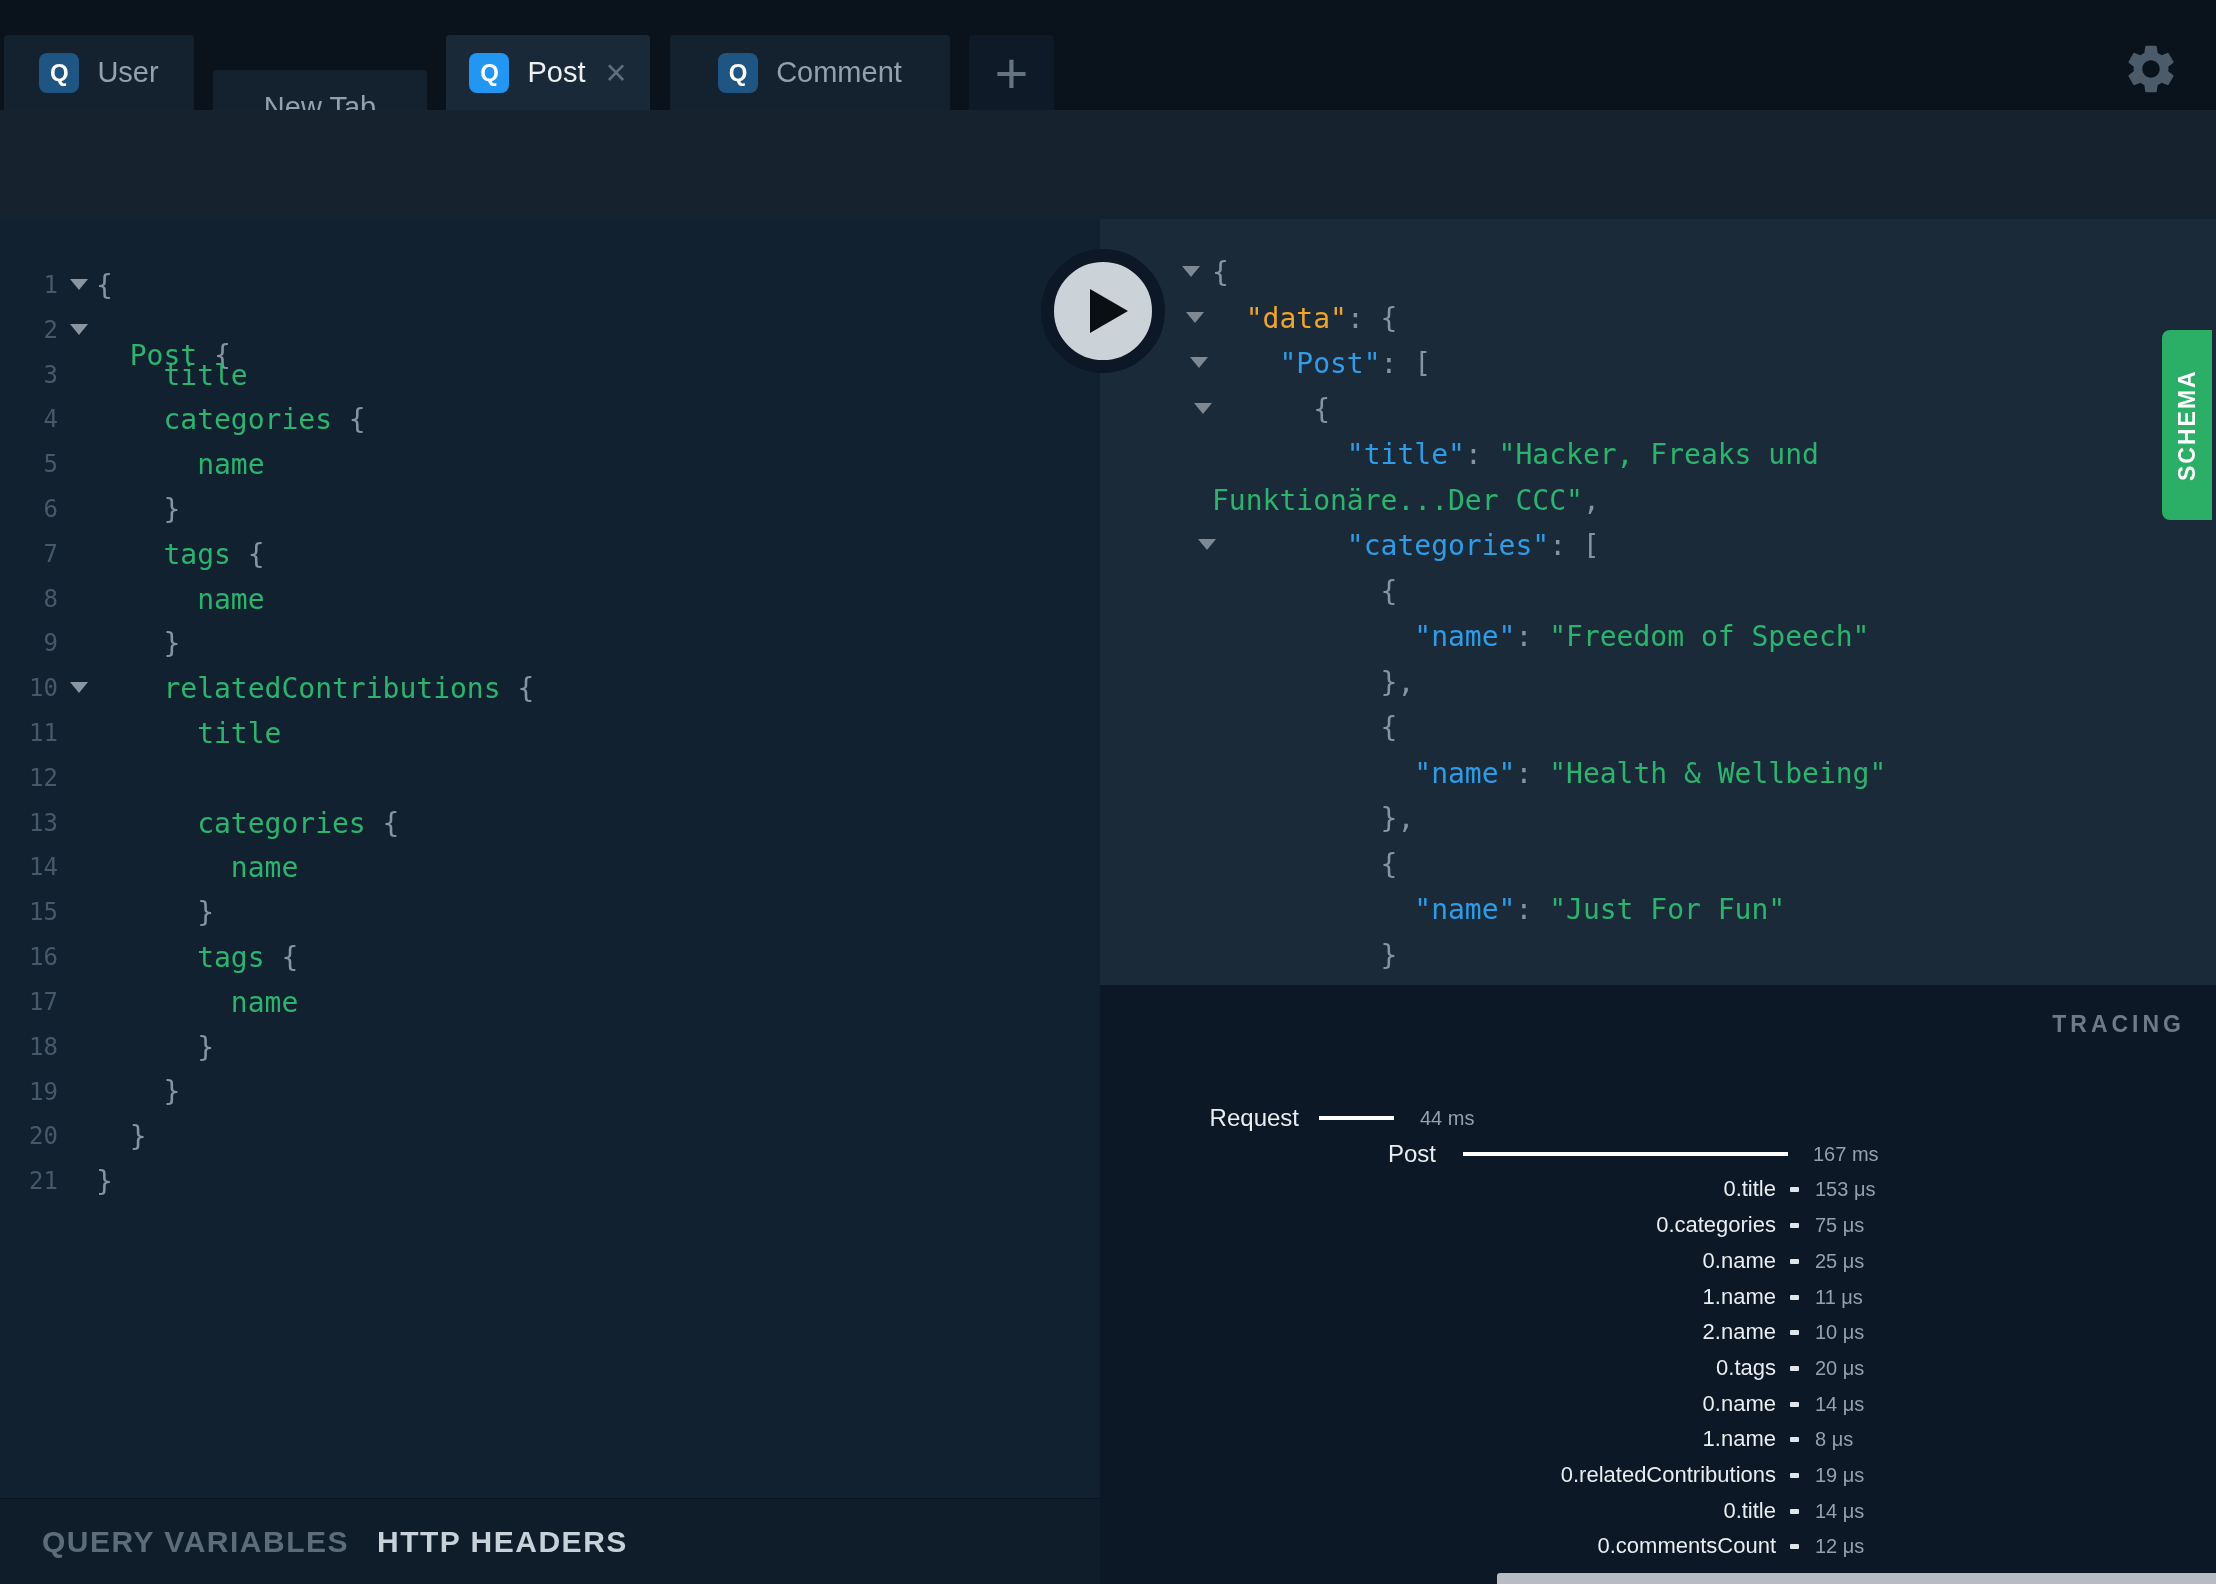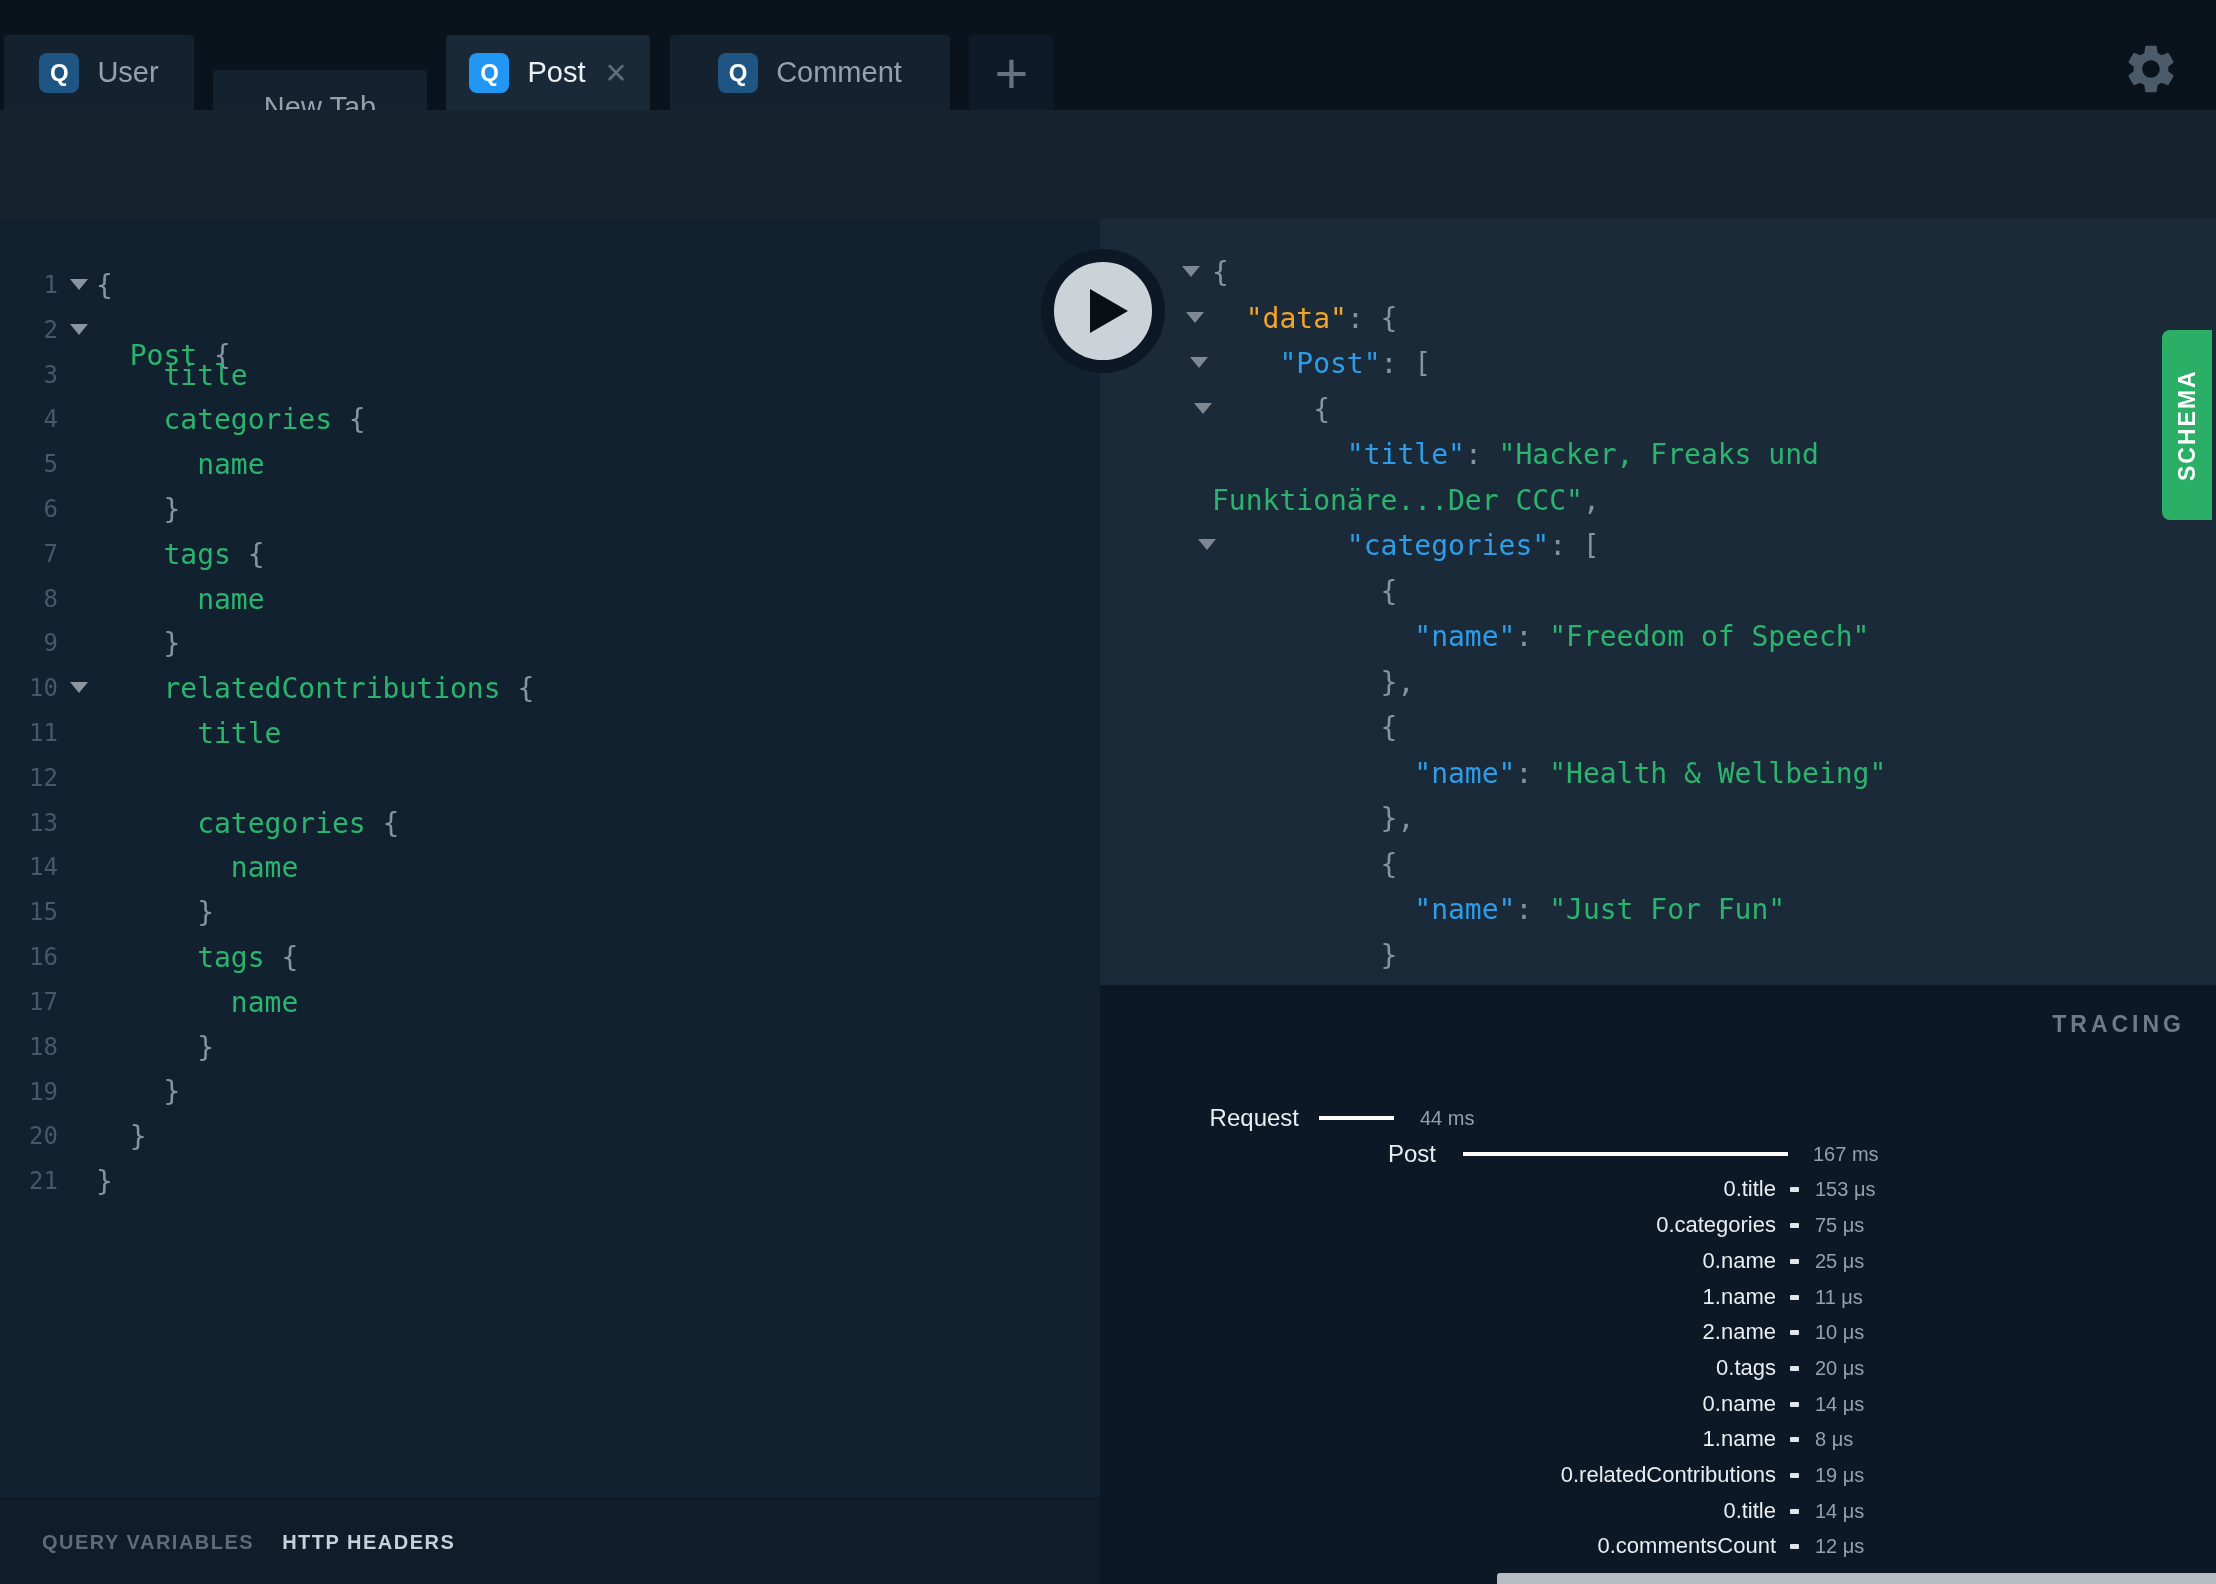--- a/index.html
+++ b/index.html
@@ -67,21 +67,21 @@
   .trow.field .tval{left:715px;}
   .trow.req .tval{left:320px;}
   .trow.post .tval{left:713px;}
   .tbar{position:absolute;top:16px;height:4px;background:#ffffff;}
   .trow.req .tbar{left:219px;}
   .trow.post .tbar{left:363px;}
   .tdot{position:absolute;left:690px;top:16px;width:9px;height:5px;background:#dfe5ea;border-radius:1px;}
   #trace-scrollbar{position:absolute;left:397px;bottom:0;width:719px;height:11px;background:#b6bcc2;
                    border-radius:3px 0 0 0;}
   
-  .foot-item{font-size:20px;font-weight:bold;letter-spacing:1.5px;cursor:pointer;}
+  .foot-item{font-size:30px;font-weight:bold;letter-spacing:1.5px;cursor:pointer;}
   #qv{color:#5c6c79;margin-left:42px;}
   #hh{color:#c7d1d9;margin-left:28px;}
   
   #schema-tab{position:absolute;right:4px;top:330px;width:50px;height:190px;background:#2bae66;
               border-radius:8px 0 0 8px;cursor:pointer;z-index:6;}
   #schema-tab span{display:block;writing-mode:vertical-rl;transform:rotate(180deg);width:50px;height:190px;
               text-align:center;color:#fff;font-size:23px;font-weight:bold;letter-spacing:2px;line-height:50px;}
 </style>
 </head>
 <body>

